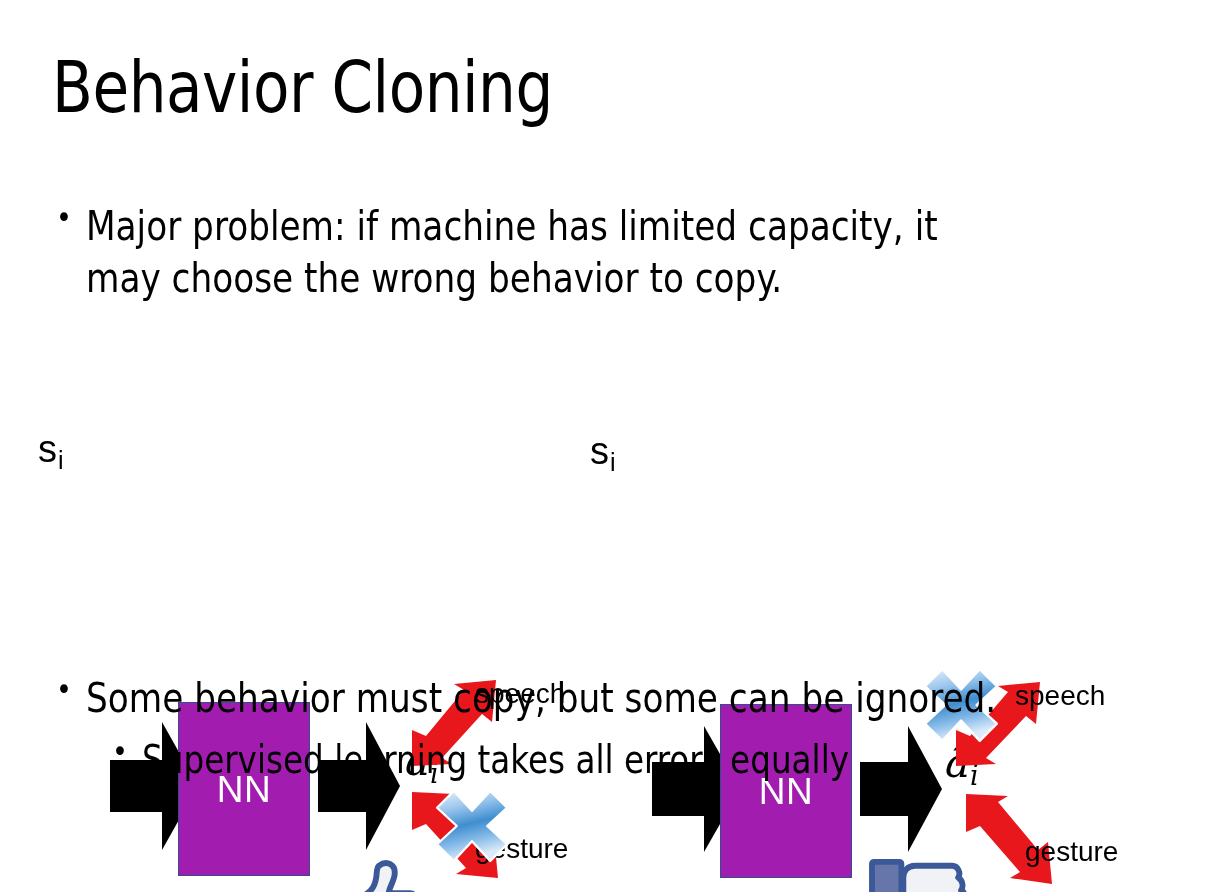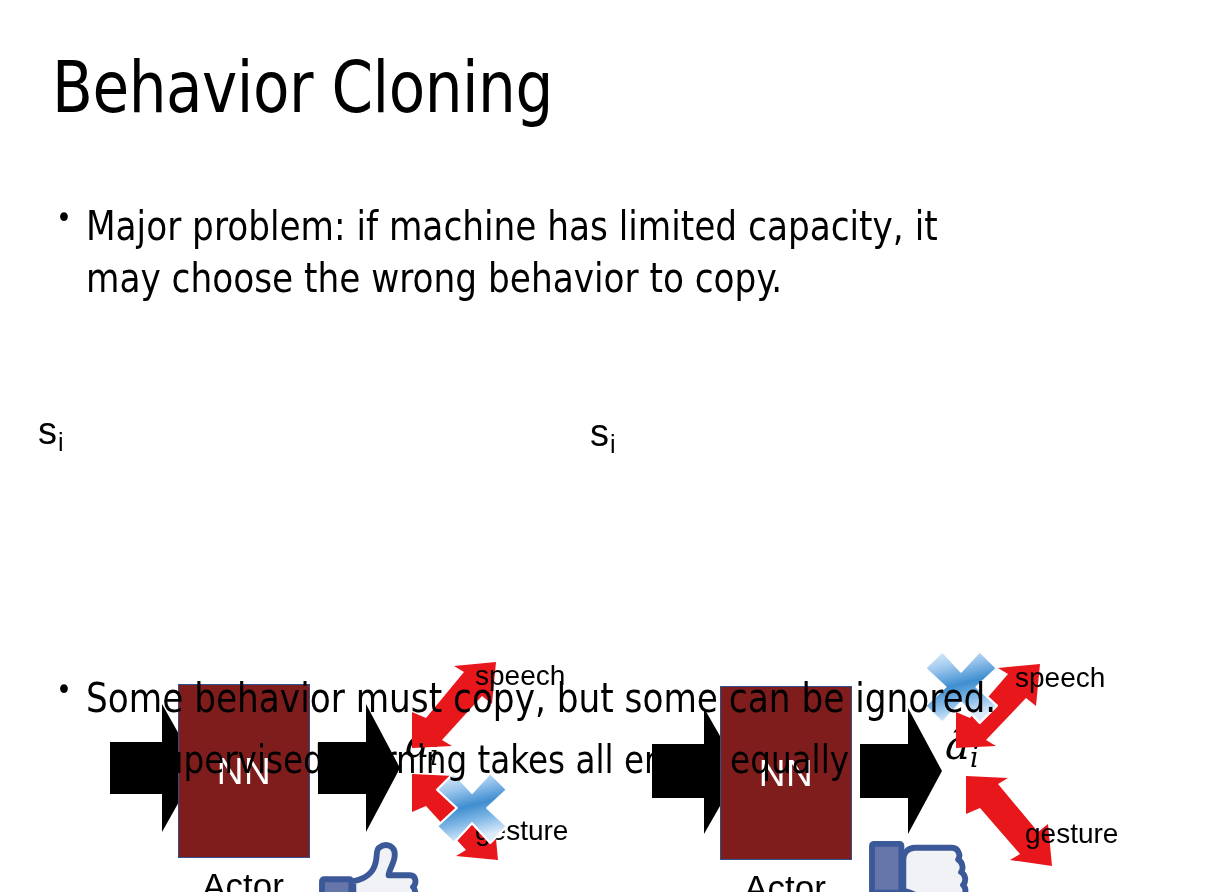--- a/index.html
+++ b/index.html
@@ -77,21 +77,21 @@
   #bullet-bottom-2 {
     left: 112px;
     top: 734px;
     width: 1090px;
   }
   #bullet-bottom-2 .bullet-text { font-size: 39px; }
 
   
   .diagram {
     position: absolute;
-    top: 312px;
+    top: 330px;
     width: 600px;
     height: 300px;
   }
   #diagram-left  { left: 10px; }
   #diagram-right { left: 570px; }
 
   .state-label {
     position: absolute;
     font-family: "Liberation Sans", sans-serif;
     font-size: 38px;
@@ -104,21 +104,21 @@
     margin-left: 1px;
   }
 
   
   .block-arrow {
     position: absolute;
   }
 
   .nn-box {
     position: absolute;
-    background: #7f1d1d;
+    background: #a21caf;
     border: 1px solid #2f528f;
     display: flex;
     align-items: center;
     justify-content: center;
   }
   .nn-box-label {
     color: #ffffff;
     font-family: "Liberation Sans", sans-serif;
     font-size: 37px;
     line-height: 1;

